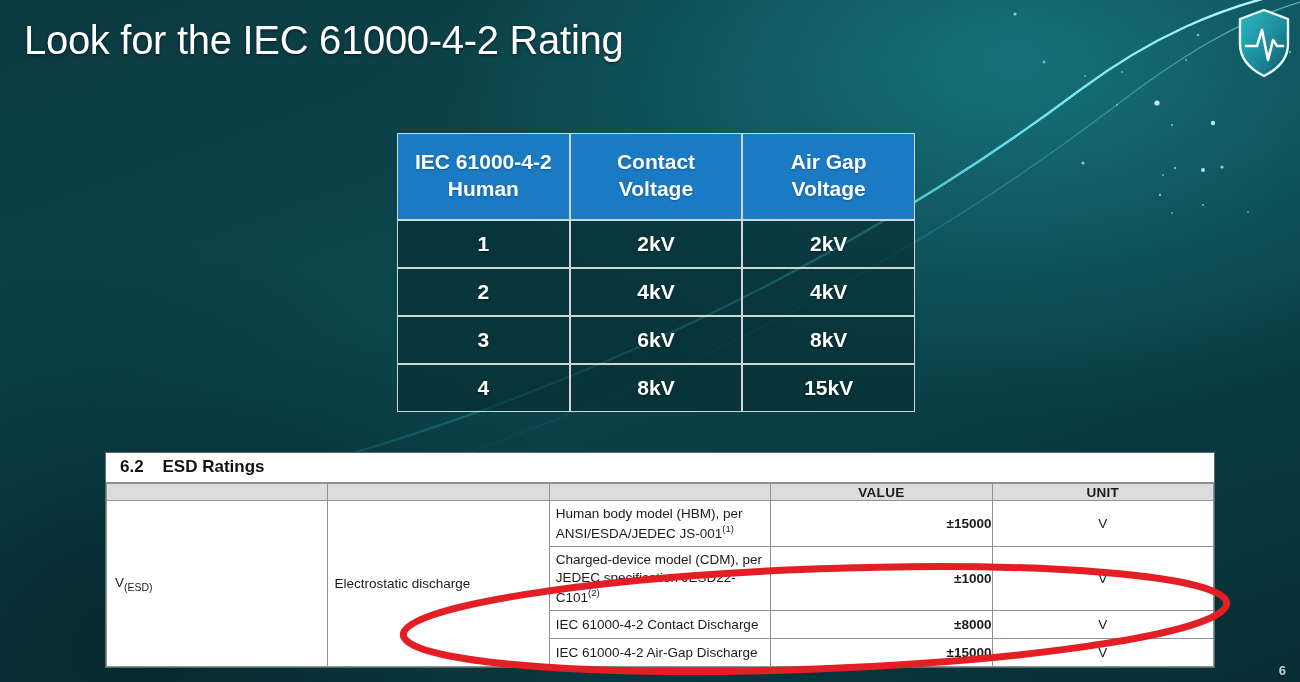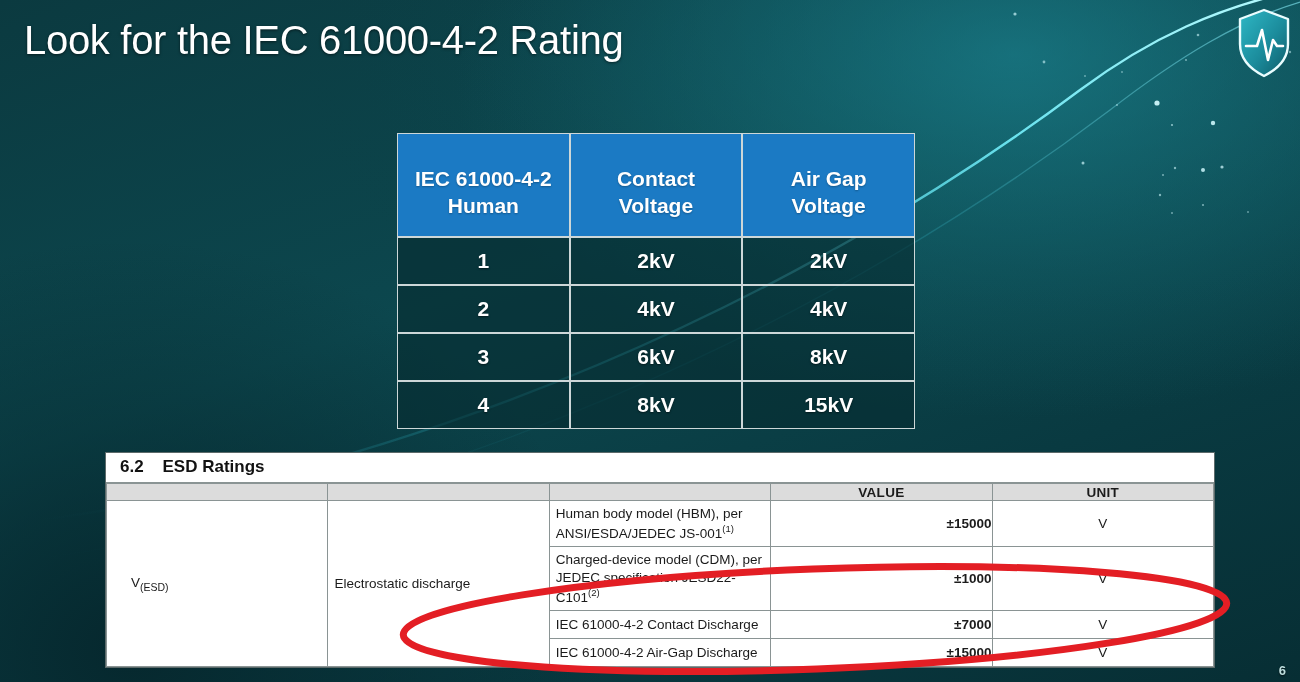--- a/index.html
+++ b/index.html
@@ -87,21 +87,21 @@
     border: 1px solid #cdd7d8;
     text-align: center;
     font-weight: bold;
     color: #ffffff;
   }
 
   #iec-table th {
     background: #1b7ac4;
     font-size: 21px;
     line-height: 1.30;
-    padding: 31px 4px 16px;
+    padding: 14px 4px 16px;
     text-shadow: 0 1px 2px rgba(0,0,0,.28);
     margin-top: 12px;
   }
 
   #iec-table td {
     background: rgba(6,44,48,0.62);
     font-size: 21px;
     padding: 11px 4px;
     text-shadow: 0 1px 2px rgba(0,0,0,.5);
   }
@@ -144,21 +144,21 @@
     background: #dcdcdc;
     height: 17px;
     font-size: 13.5px;
     font-weight: bold;
     text-align: center;
     letter-spacing: .3px;
   }
 
   #ds-table thead th.blank { background: #dcdcdc; }
 
-  td.c-symbol { width: 92px; text-align: left; padding-left: 24px; font-size: 15px; }
+  td.c-symbol { width: 92px; text-align: left; padding-left: 8px; font-size: 15px; }
   td.c-param  { width: 218px; text-align: left; padding-left: 6px; font-size: 14px; }
   td.c-desc   { text-align: left; padding: 4px 6px; line-height: 1.32; }
   td.c-value  { width: 108px; text-align: right; font-weight: bold; font-size: 13px; }
   td.c-unit   { width: 90px;  text-align: center; font-size: 13.5px; }
 
   td.c-desc.tall { height: 44px; }
   td.c-desc.short { height: 28px; }
 
   sup { font-size: 9.5px; vertical-align: super; }
   sub { font-size: 10.5px; vertical-align: sub; }
@@ -322,21 +322,21 @@
         <tr>
           <td class="c-desc tall">
             <span>Charged-device model (CDM), per JEDEC specification JESD22-</span><br>
             <span>C101</span><sup>(2)</sup>
           </td>
           <td class="c-value">±1000</td>
           <td class="c-unit">V</td>
         </tr>
         <tr>
           <td class="c-desc short">IEC 61000-4-2 Contact Discharge</td>
-          <td class="c-value">±7000</td>
+          <td class="c-value">±8000</td>
           <td class="c-unit">V</td>
         </tr>
         <tr>
           <td class="c-desc short">IEC 61000-4-2 Air-Gap Discharge</td>
           <td class="c-value">±15000</td>
           <td class="c-unit">V</td>
         </tr>
       </tbody>
     </table>
   </div>

